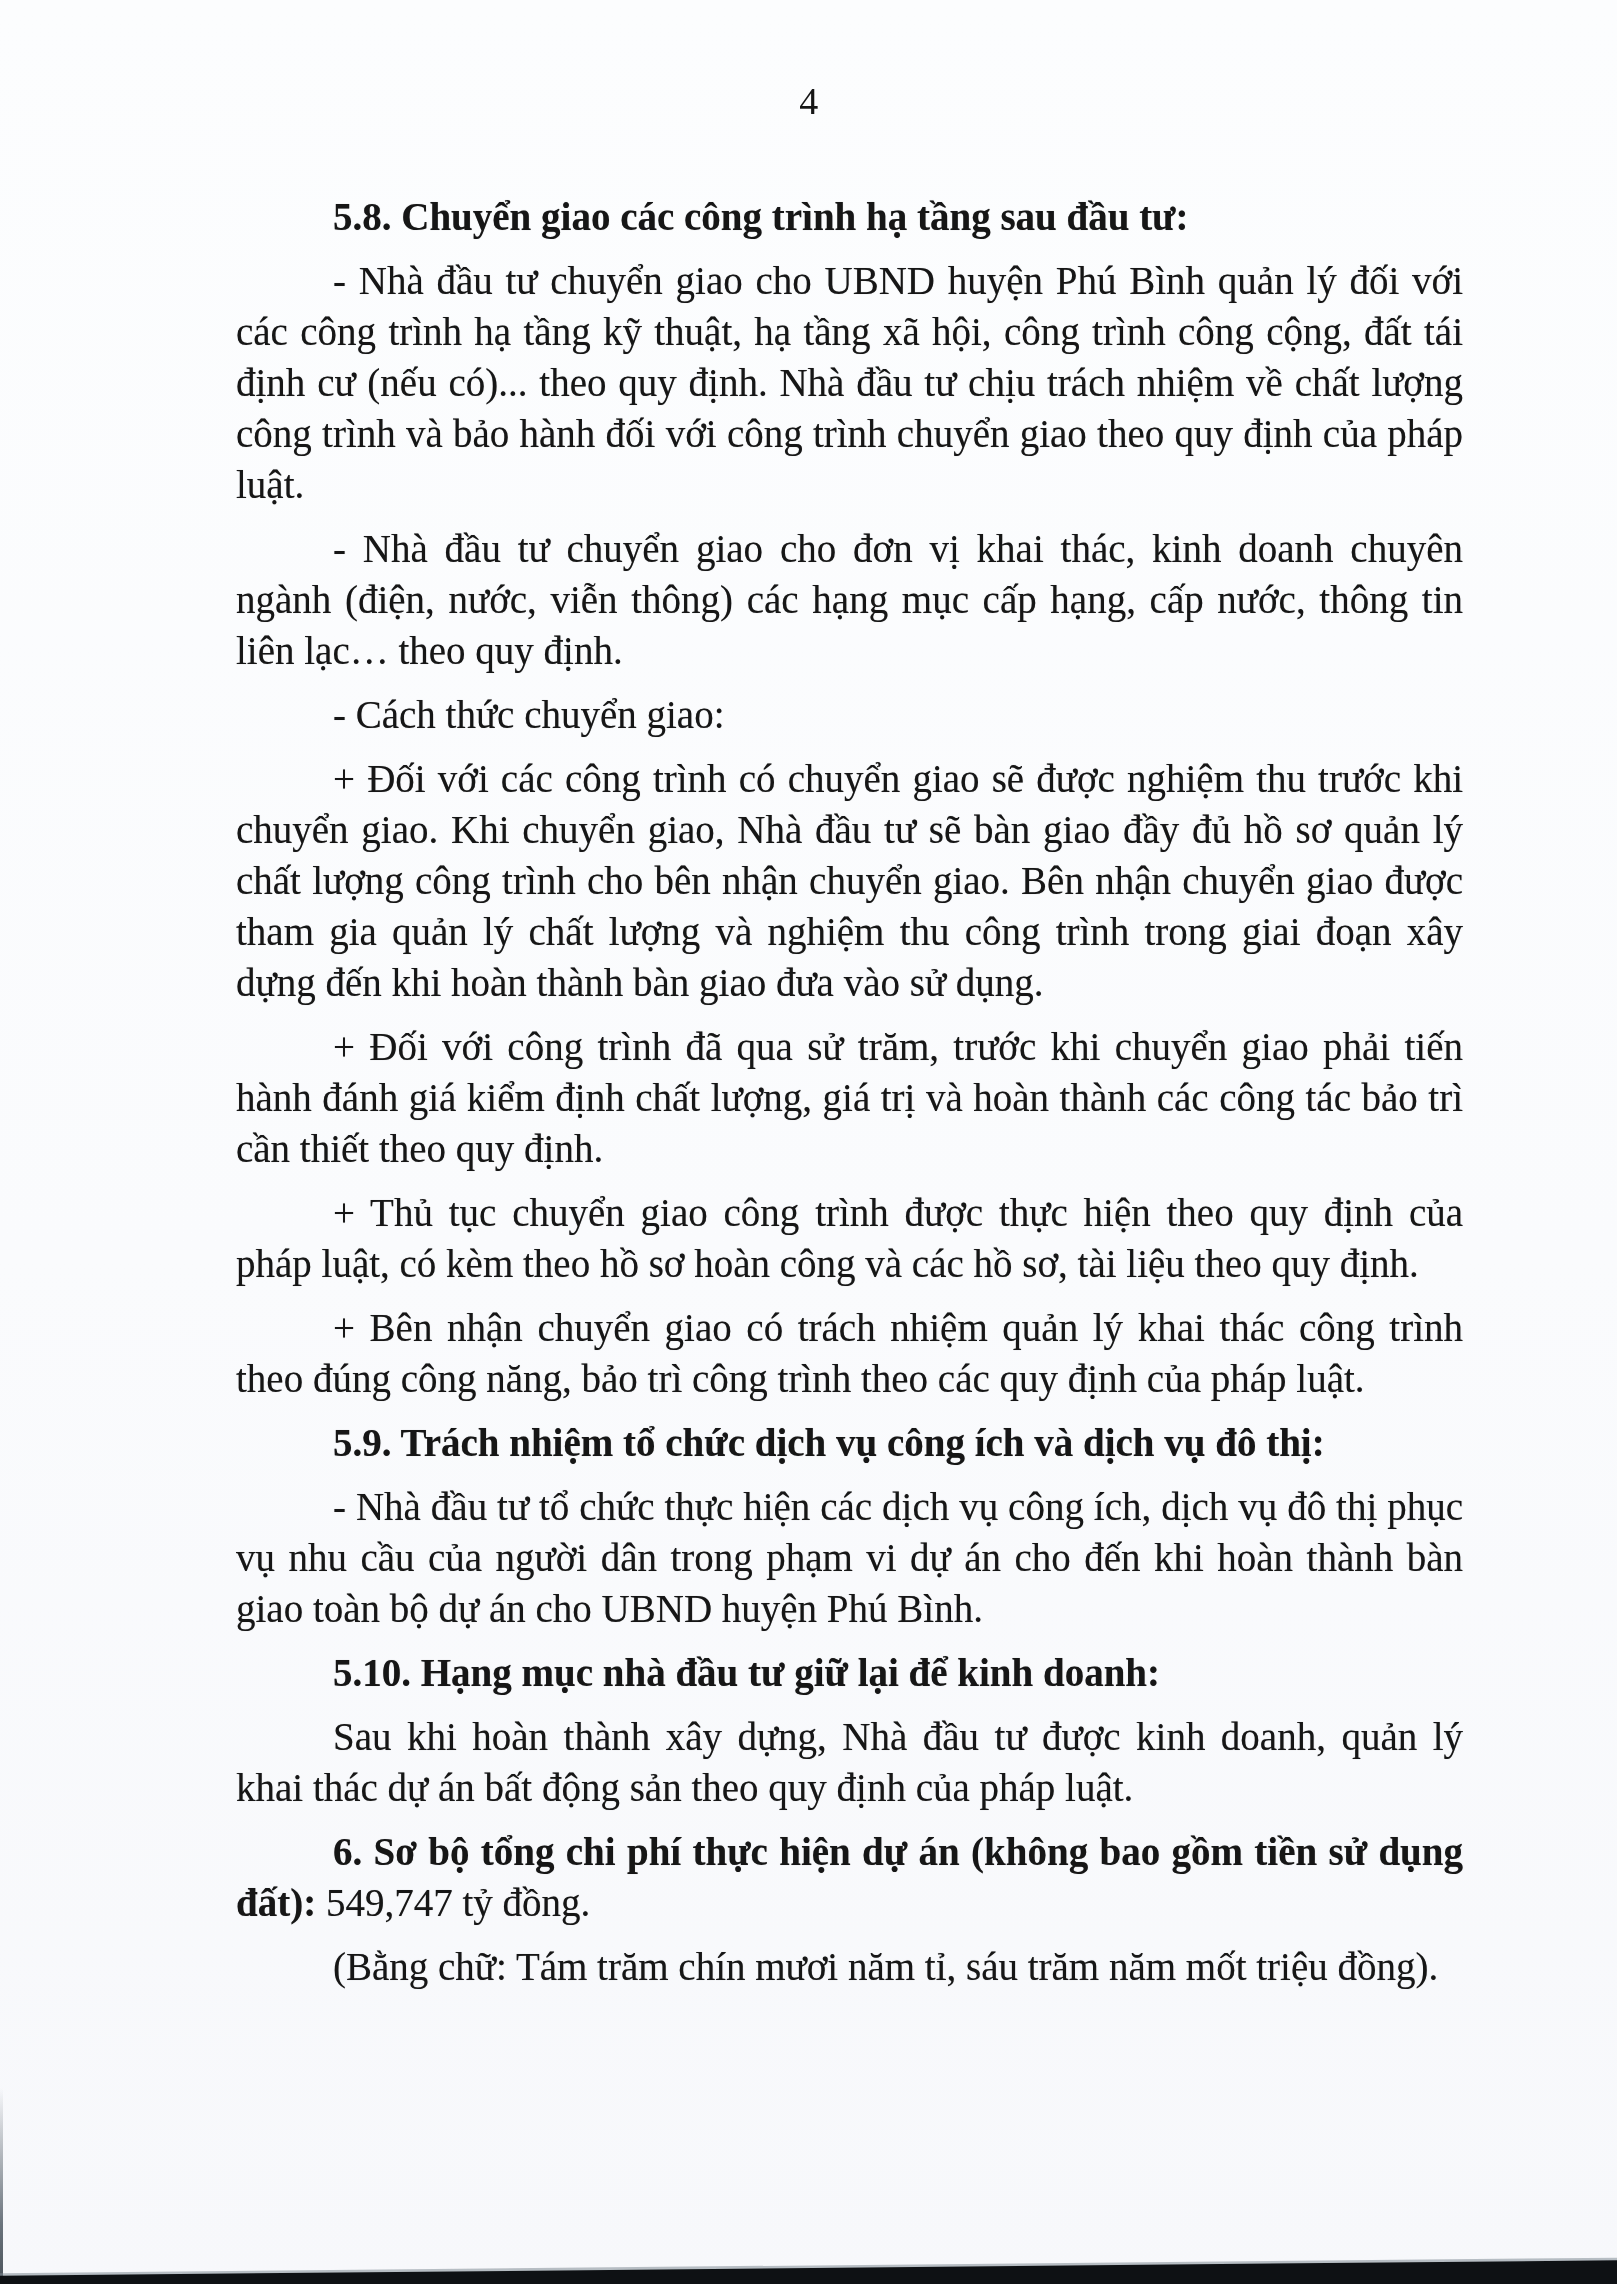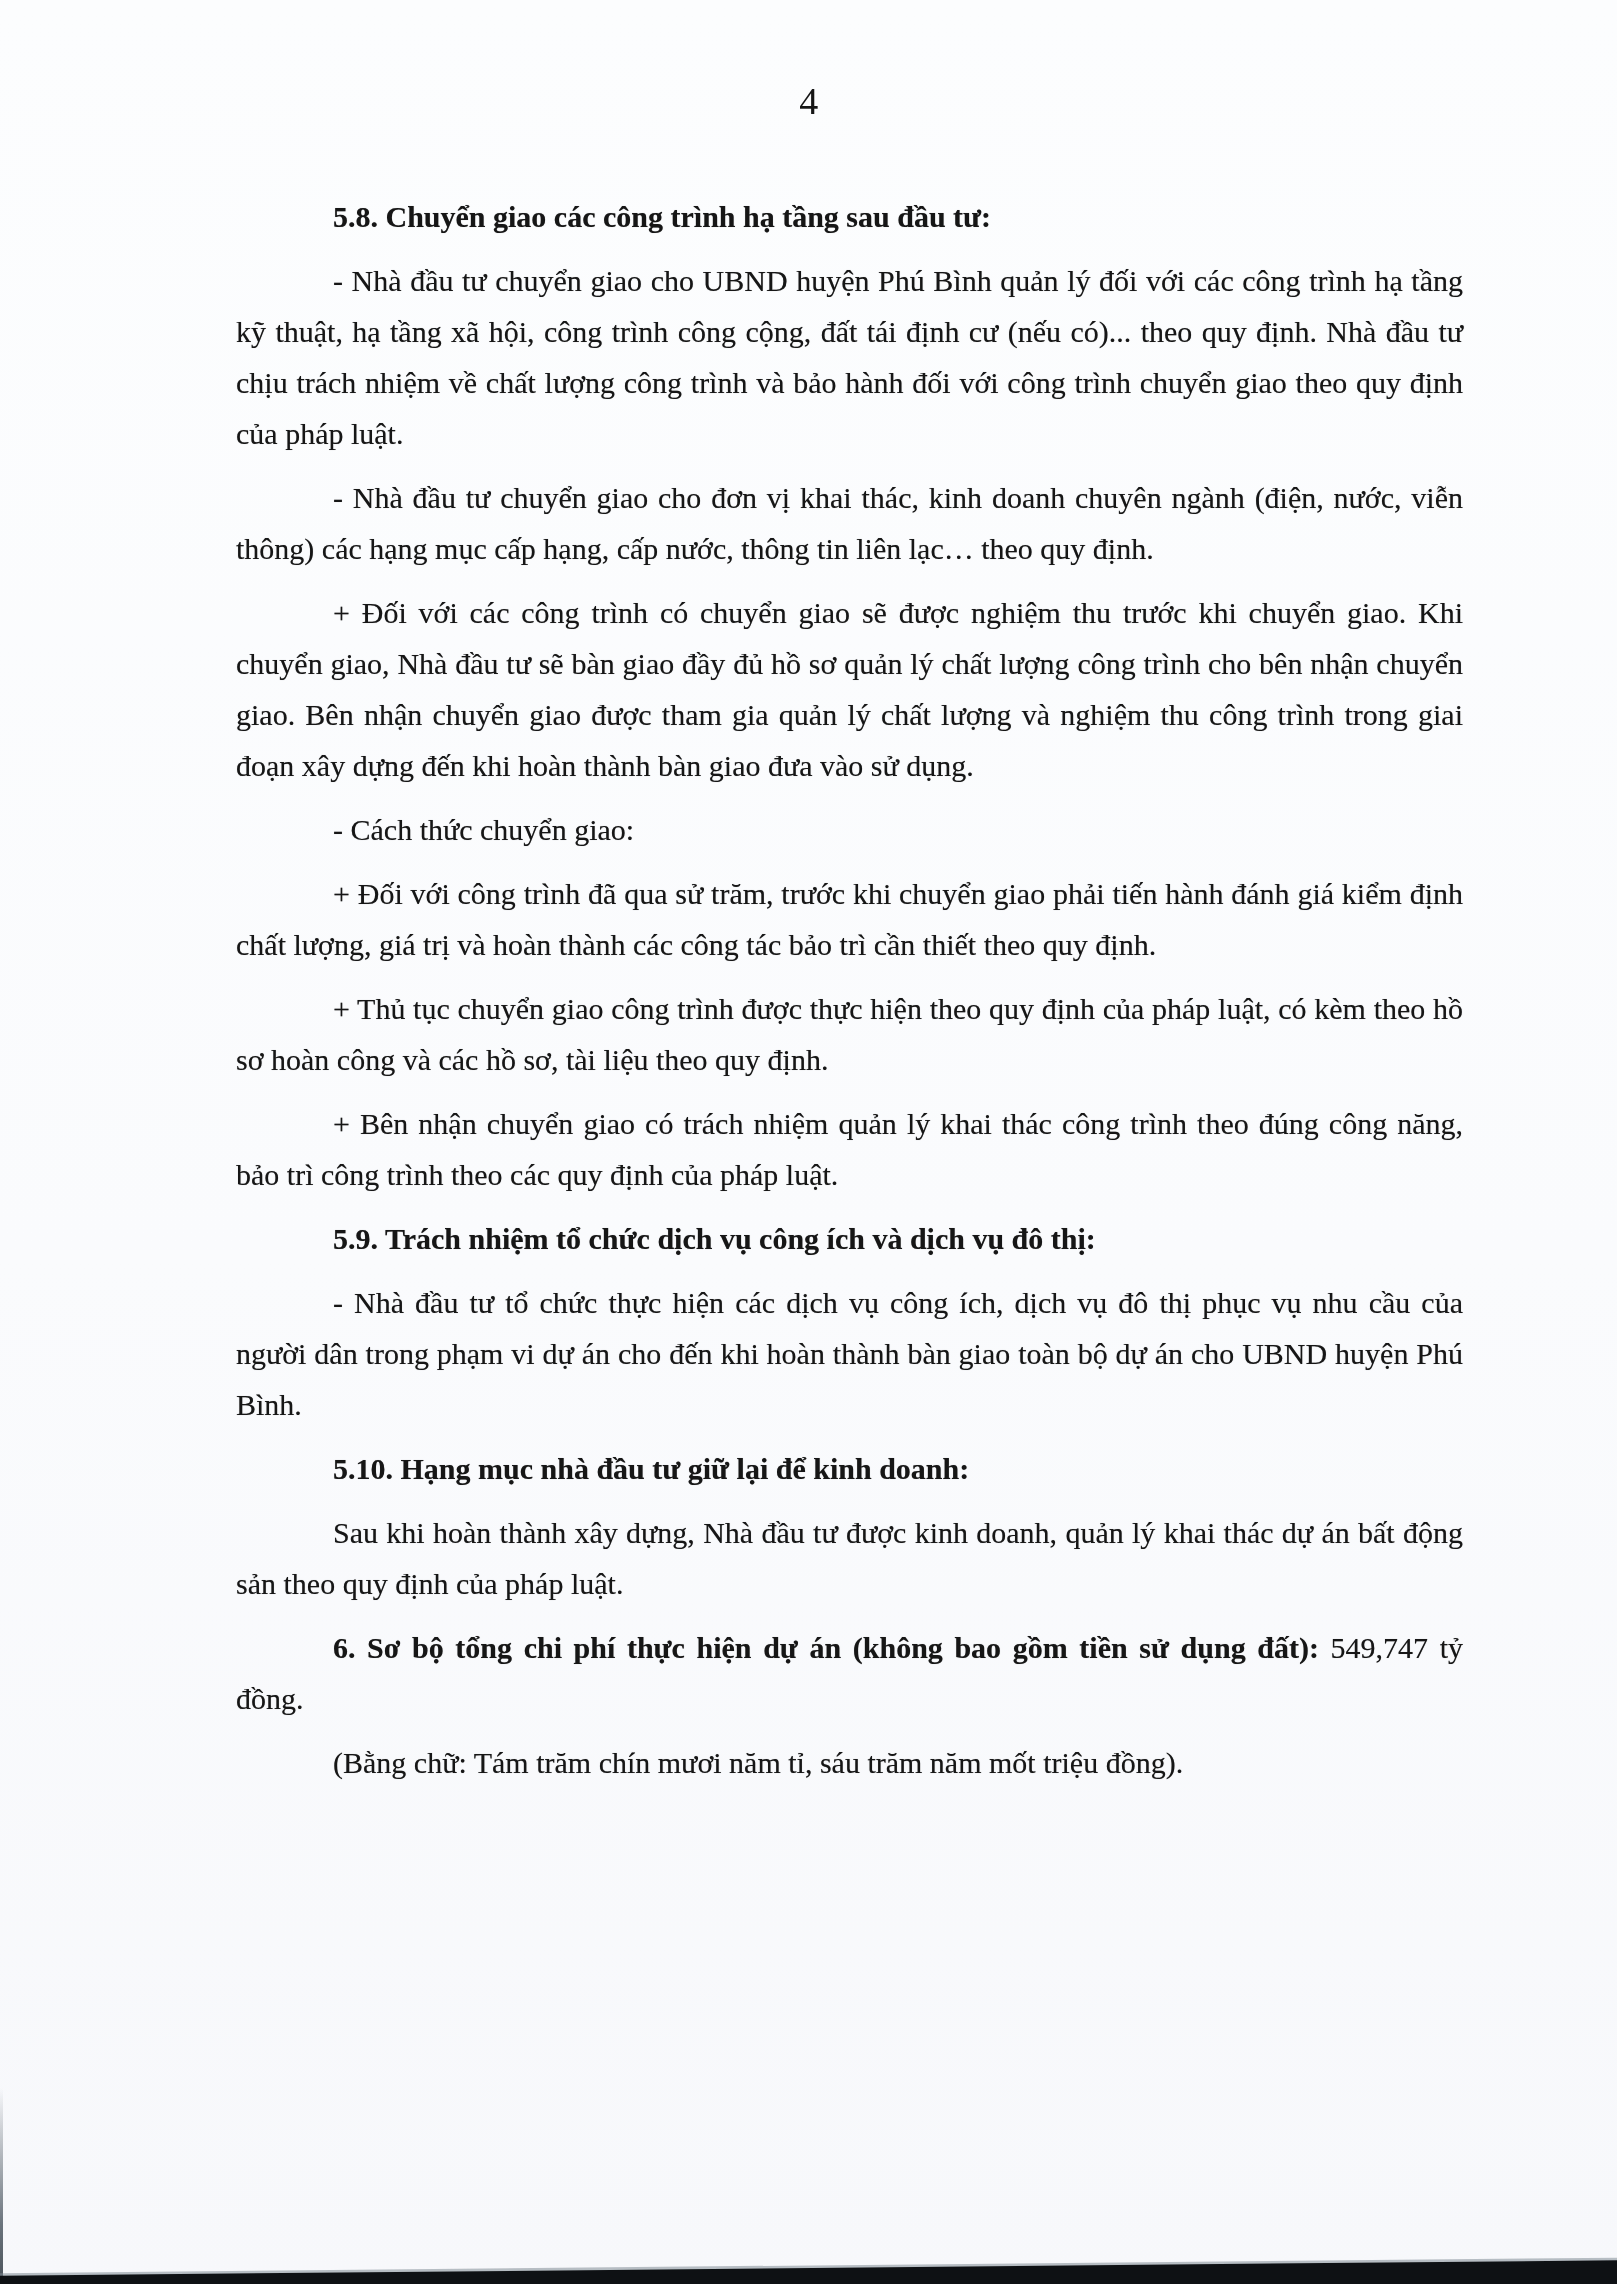--- a/index.html
+++ b/index.html
@@ -20,21 +20,21 @@
   }
   .page-number {
     padding-top: 82px;
     text-align: center;
     font-size: 38px;
     line-height: 39px;
     letter-spacing: 0.7px;
   }
   .content {
     padding: 61px 155px 0 236px;
-    font-size: 30px;
+    font-size: 39px;
     line-height: 51px;
     text-align: justify;
     text-shadow: 0 0 0.7px rgba(10,10,10,0.45);
   }
   .content p {
     margin: 0 0 13px 0;
     text-indent: 97px;
   }
   .h {
     font-weight: bold;
@@ -74,23 +74,23 @@
   <div class="page-number">4</div>
 
   <div class="content">
 
     <p class="h">5.8. Chuyển giao các công trình hạ tầng sau đầu tư:</p>
 
     <p>- Nhà đầu tư chuyển giao cho UBND huyện Phú Bình quản lý đối với các công trình hạ tầng kỹ thuật, hạ tầng xã hội, công trình công cộng, đất tái định cư (nếu có)... theo quy định. Nhà đầu tư chịu trách nhiệm về chất lượng công trình và bảo hành đối với công trình chuyển giao theo quy định của pháp luật.</p>
 
     <p>- Nhà đầu tư chuyển giao cho đơn vị khai thác, kinh doanh chuyên ngành (điện, nước, viễn thông) các hạng mục cấp hạng, cấp nước, thông tin liên lạc… theo quy định.</p>
 
+    <p>- Cách thức chuyển giao:</p>
+
     <p>+ Đối với các công trình có chuyển giao sẽ được nghiệm thu trước khi chuyển giao. Khi chuyển giao, Nhà đầu tư sẽ bàn giao đầy đủ hồ sơ quản lý chất lượng công trình cho bên nhận chuyển giao. Bên nhận chuyển giao được tham gia quản lý chất lượng và nghiệm thu công trình trong giai đoạn xây dựng đến khi hoàn thành bàn giao đưa vào sử dụng.</p>
-
-    <p>- Cách thức chuyển giao:</p>
 
     <p>+ Đối với công trình đã qua sử trăm, trước khi chuyển giao phải tiến hành đánh giá kiểm định chất lượng, giá trị và hoàn thành các công tác bảo trì cần thiết theo quy định.</p>
 
     <p>+ Thủ tục chuyển giao công trình được thực hiện theo quy định của pháp luật, có kèm theo hồ sơ hoàn công và các hồ sơ, tài liệu theo quy định.</p>
 
     <p>+ Bên nhận chuyển giao có trách nhiệm quản lý khai thác công trình theo đúng công năng, bảo trì công trình theo các quy định của pháp luật.</p>
 
     <p class="h">5.9. Trách nhiệm tổ chức dịch vụ công ích và dịch vụ đô thị:</p>
 
     <p>- Nhà đầu tư tổ chức thực hiện các dịch vụ công ích, dịch vụ đô thị phục vụ nhu cầu của người dân trong phạm vi dự án cho đến khi hoàn thành bàn giao toàn bộ dự án cho UBND huyện Phú Bình.</p>

